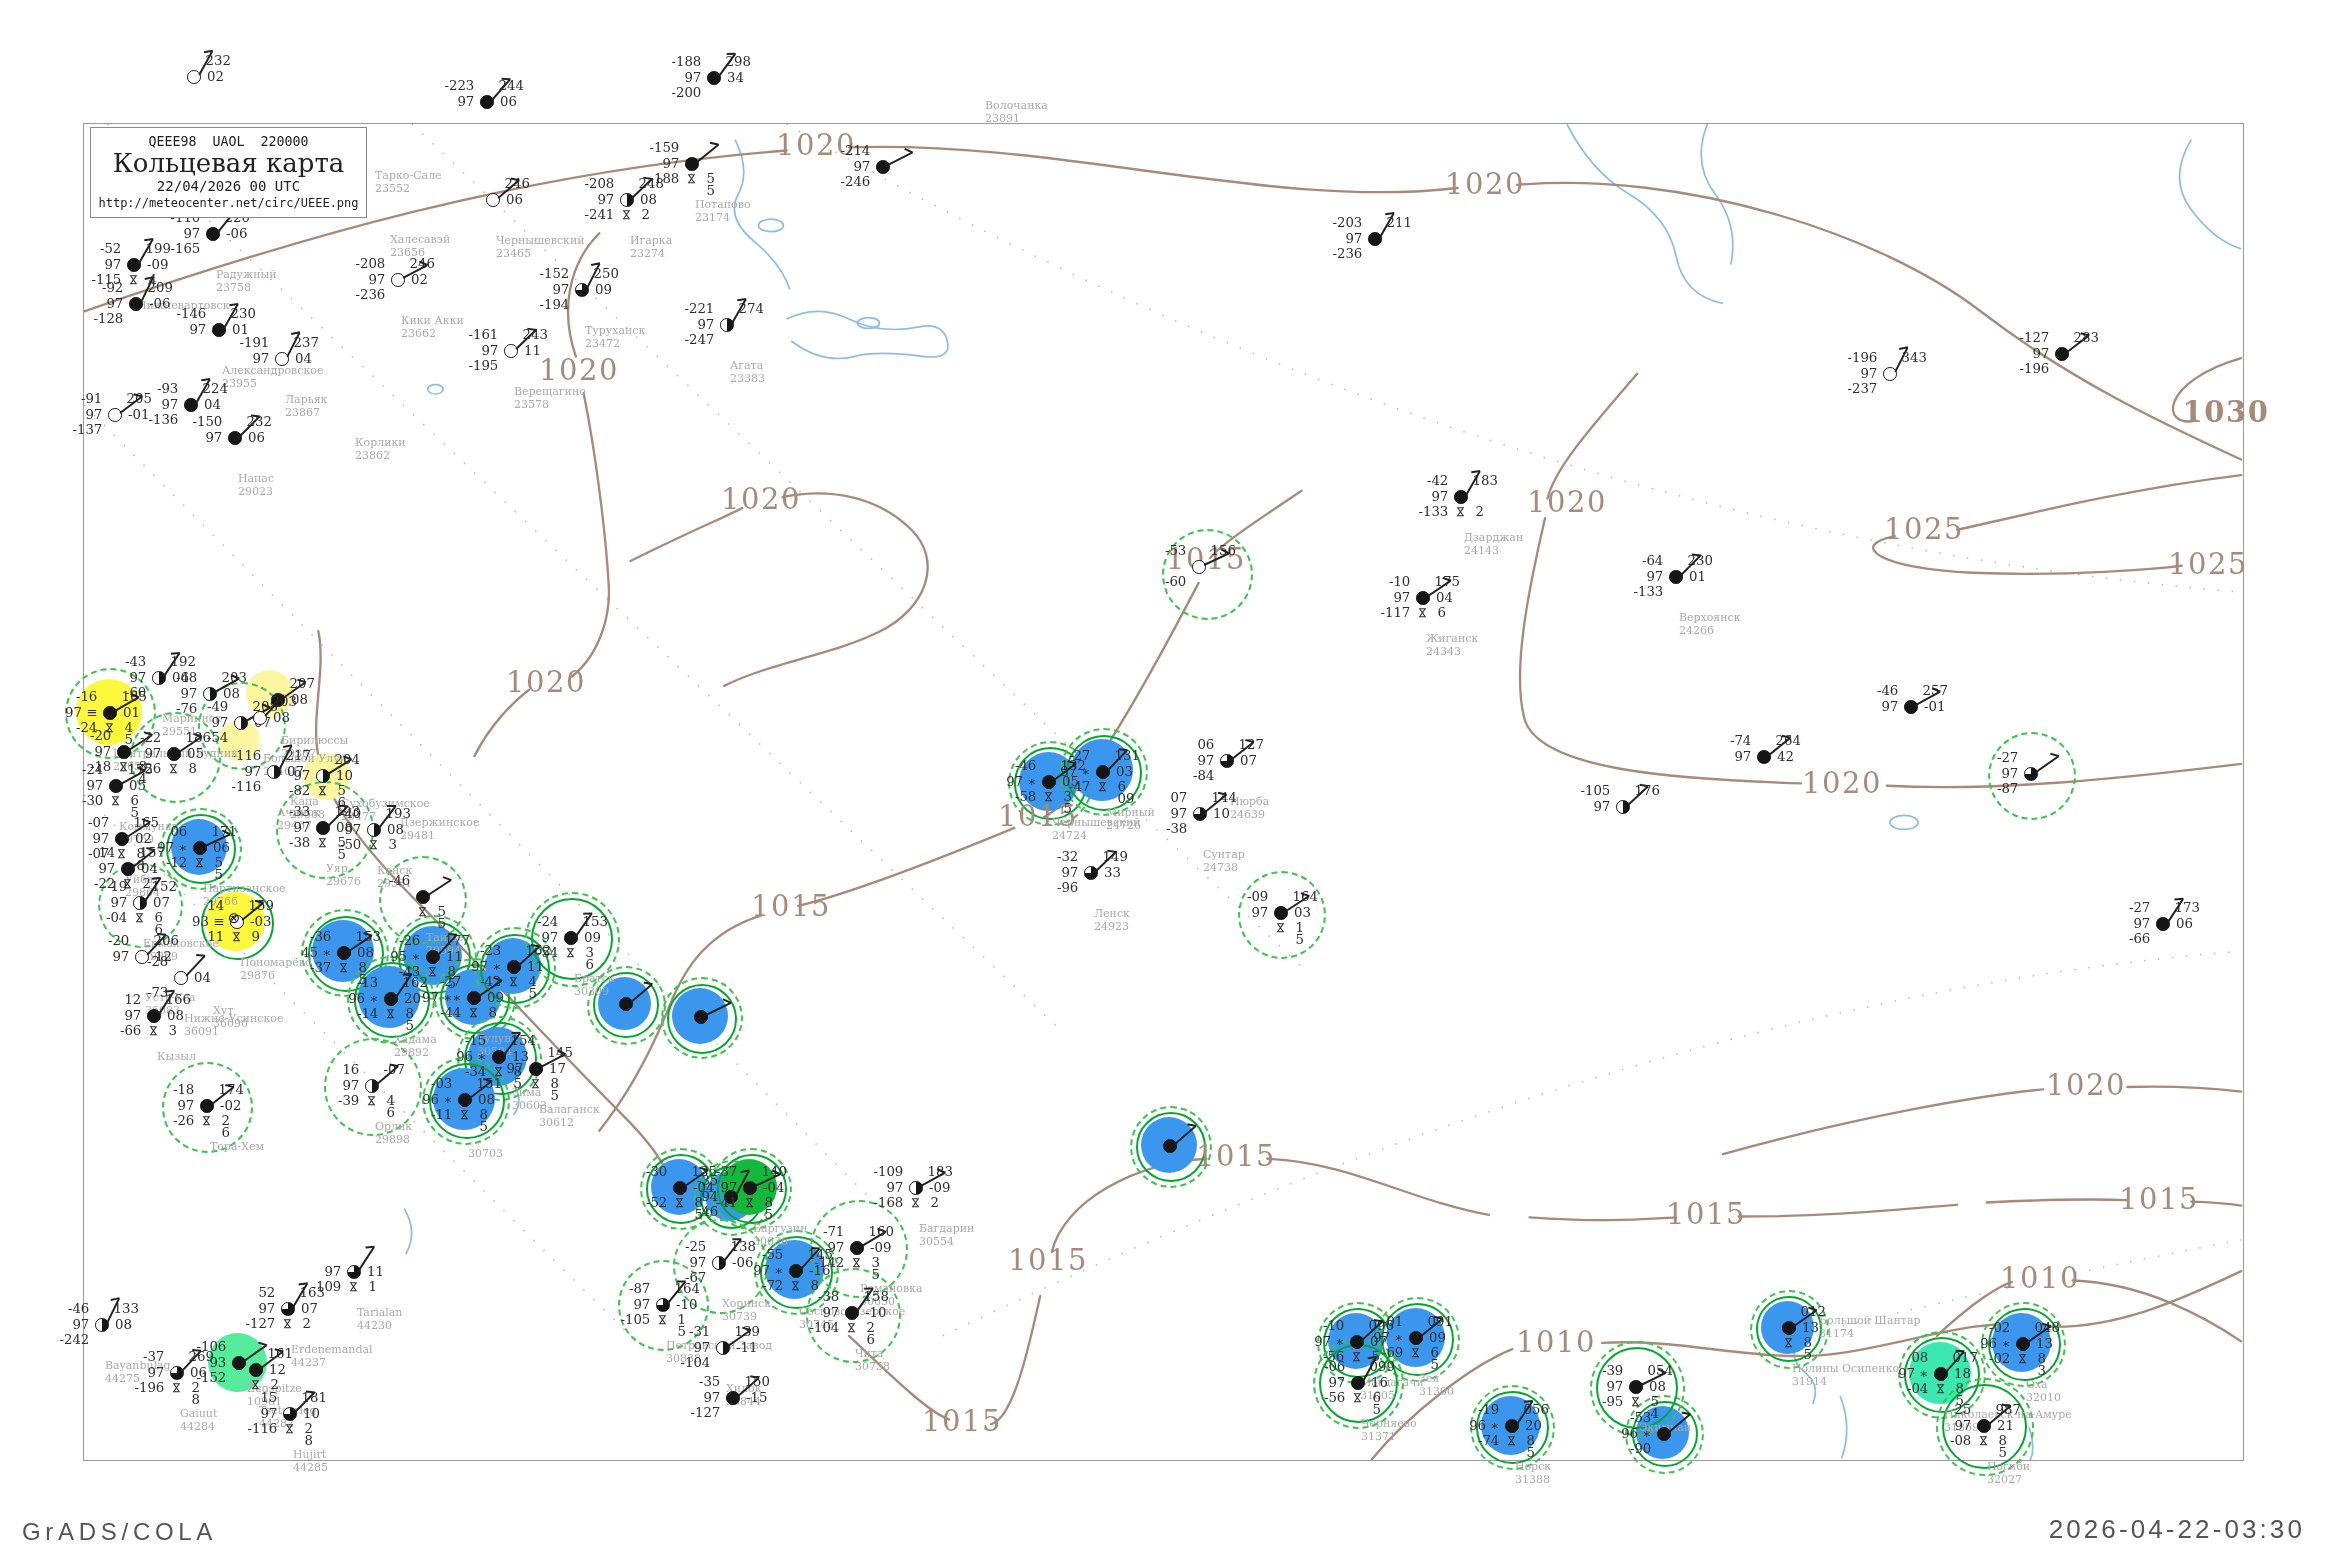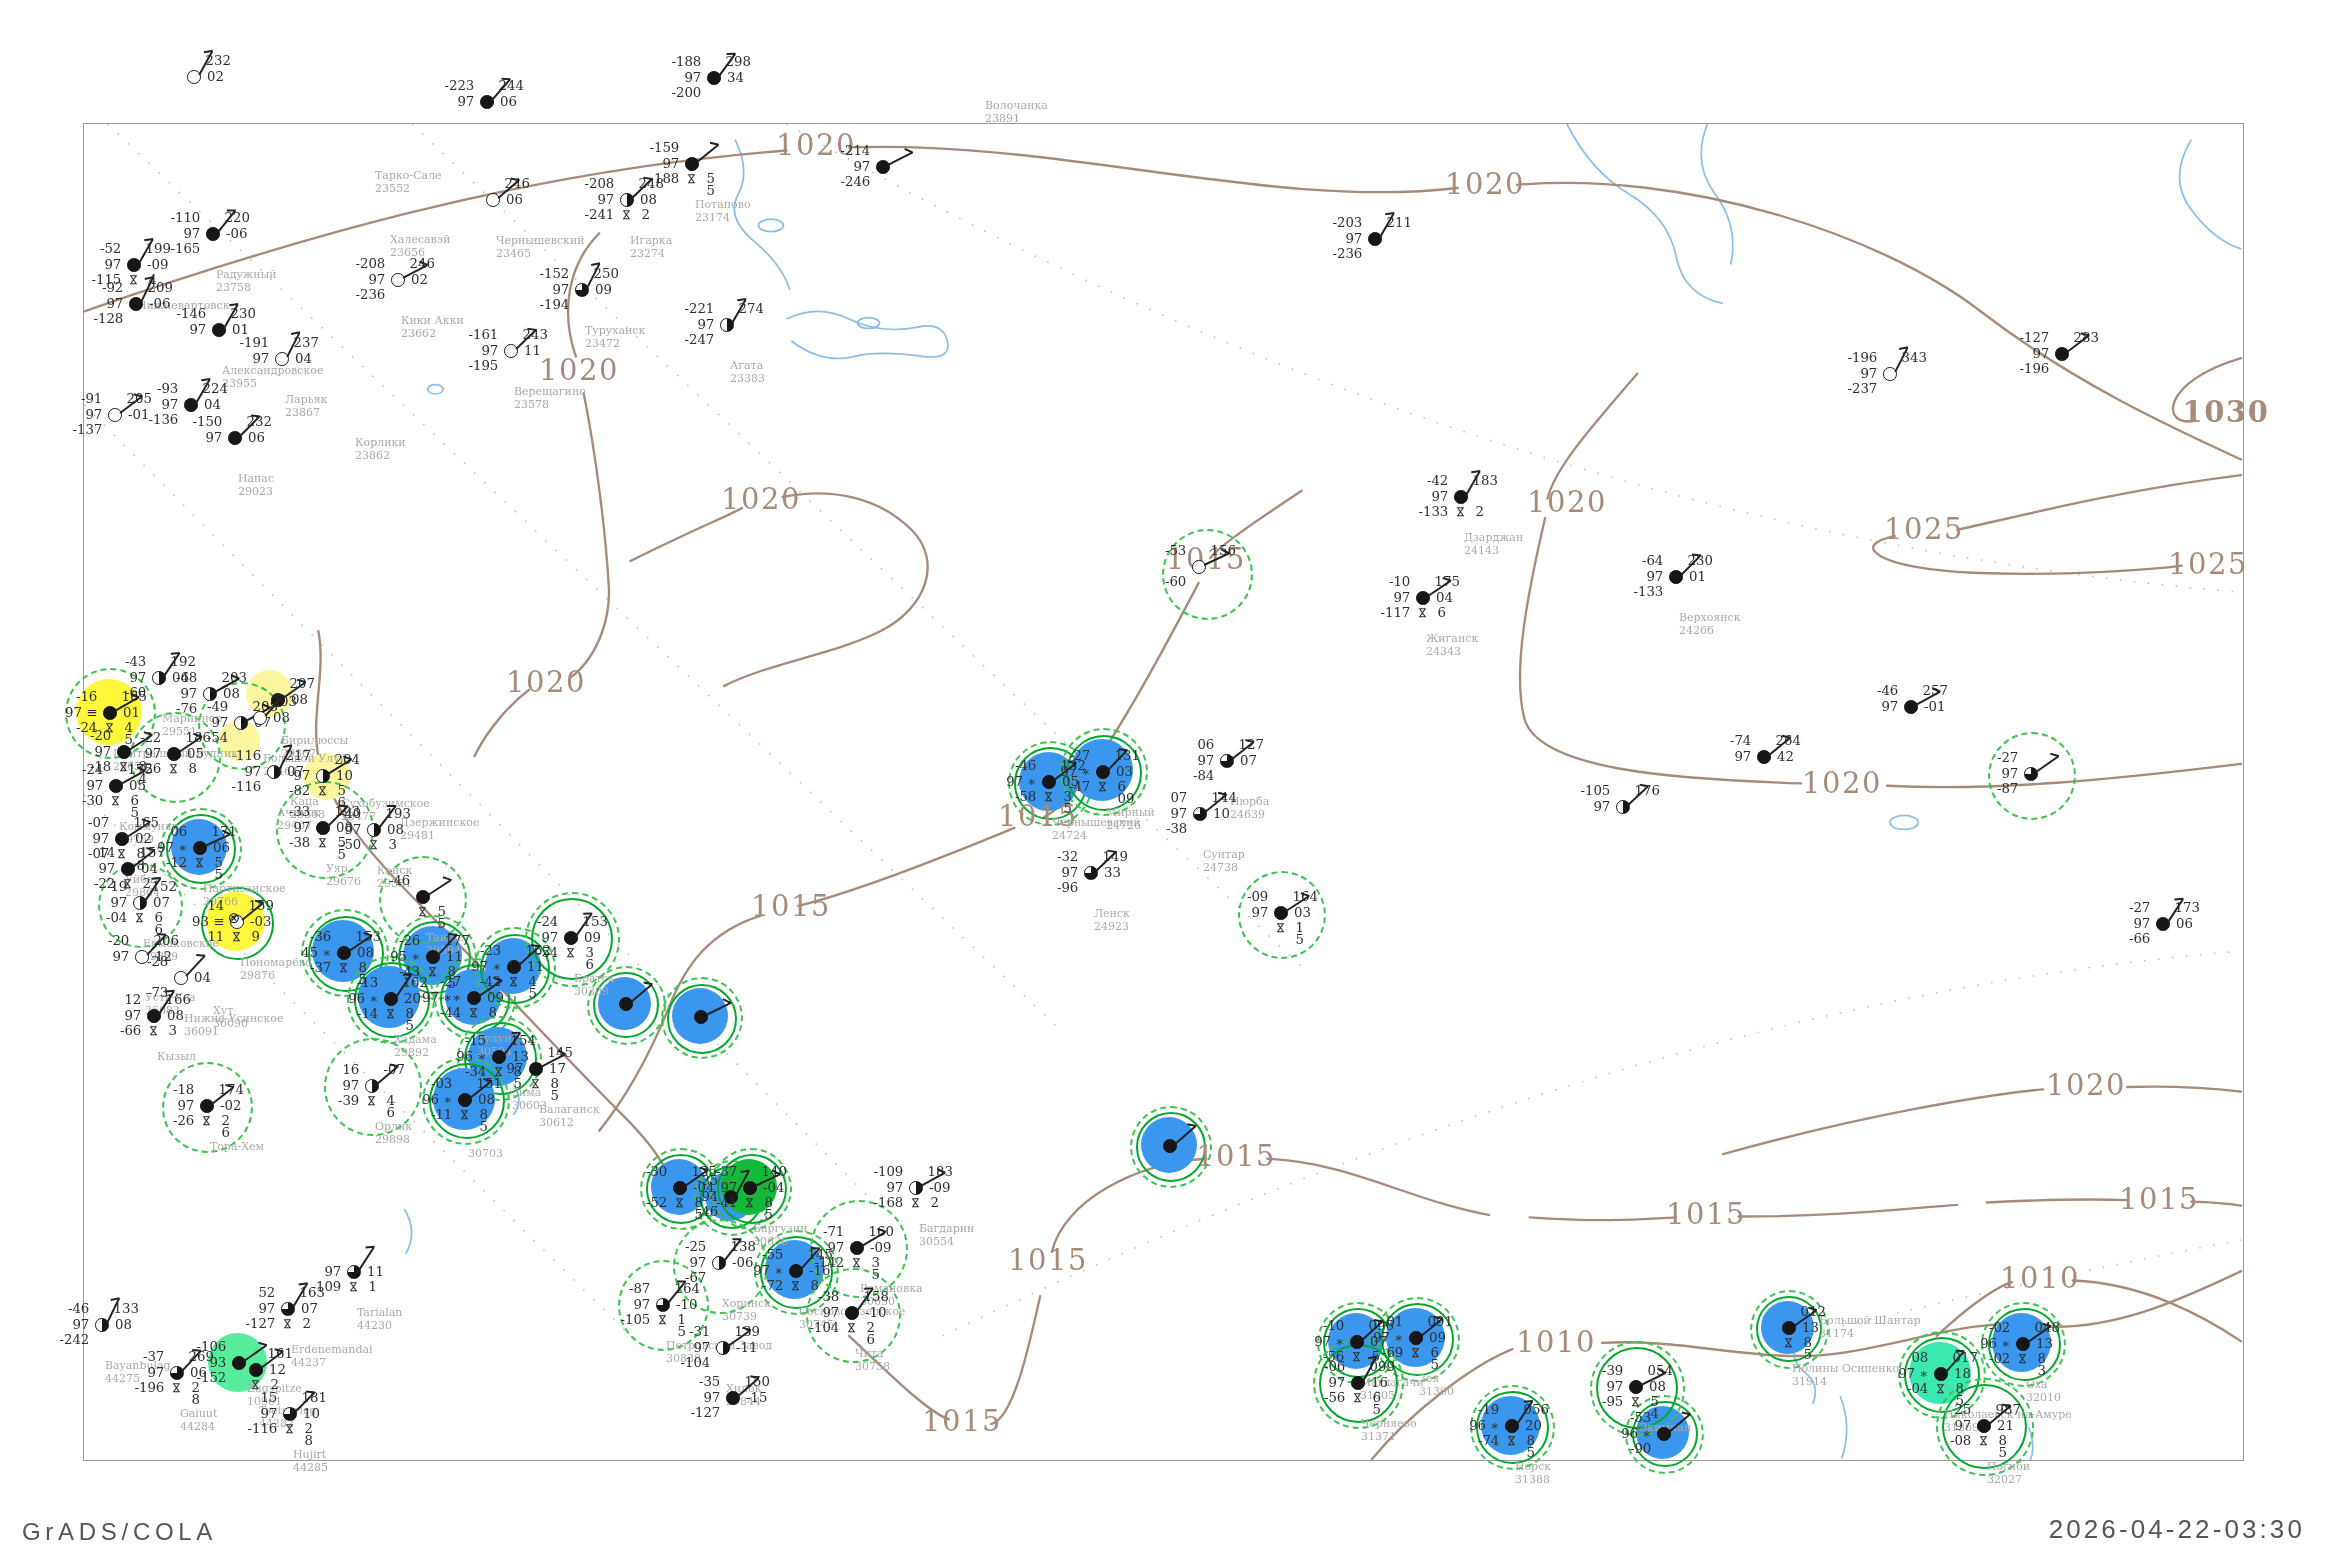--- a/index.html
+++ b/index.html
@@ -1380,18 +1380,24 @@
       <div class="glab" style="left: 1819px; top: 1315px;">
         <div>Большой Шантар</div>
         <div>31174</div>
       </div>
       <div class="glab" style="left: 247px; top: 1383px;">
         <div>Zugspitze</div>
         <div>10961</div>
       </div>
     </div>
 
+  <div class="hdr">
+    <div class="l1">QEEE98  UAOL  220000</div>
+    <div class="l2">Кольцевая карта</div>
+    <div class="l3">22/04/2026 00 UTC</div>
+    <div class="l4">http://meteocenter.net/circ/UEEE.png</div>
+  </div>
 
 
   <div class="foot-l">GrADS/COLA</div>
   <div class="foot-r">2026-04-22-03:30</div>
 </div>
 
 
 </body></html>

